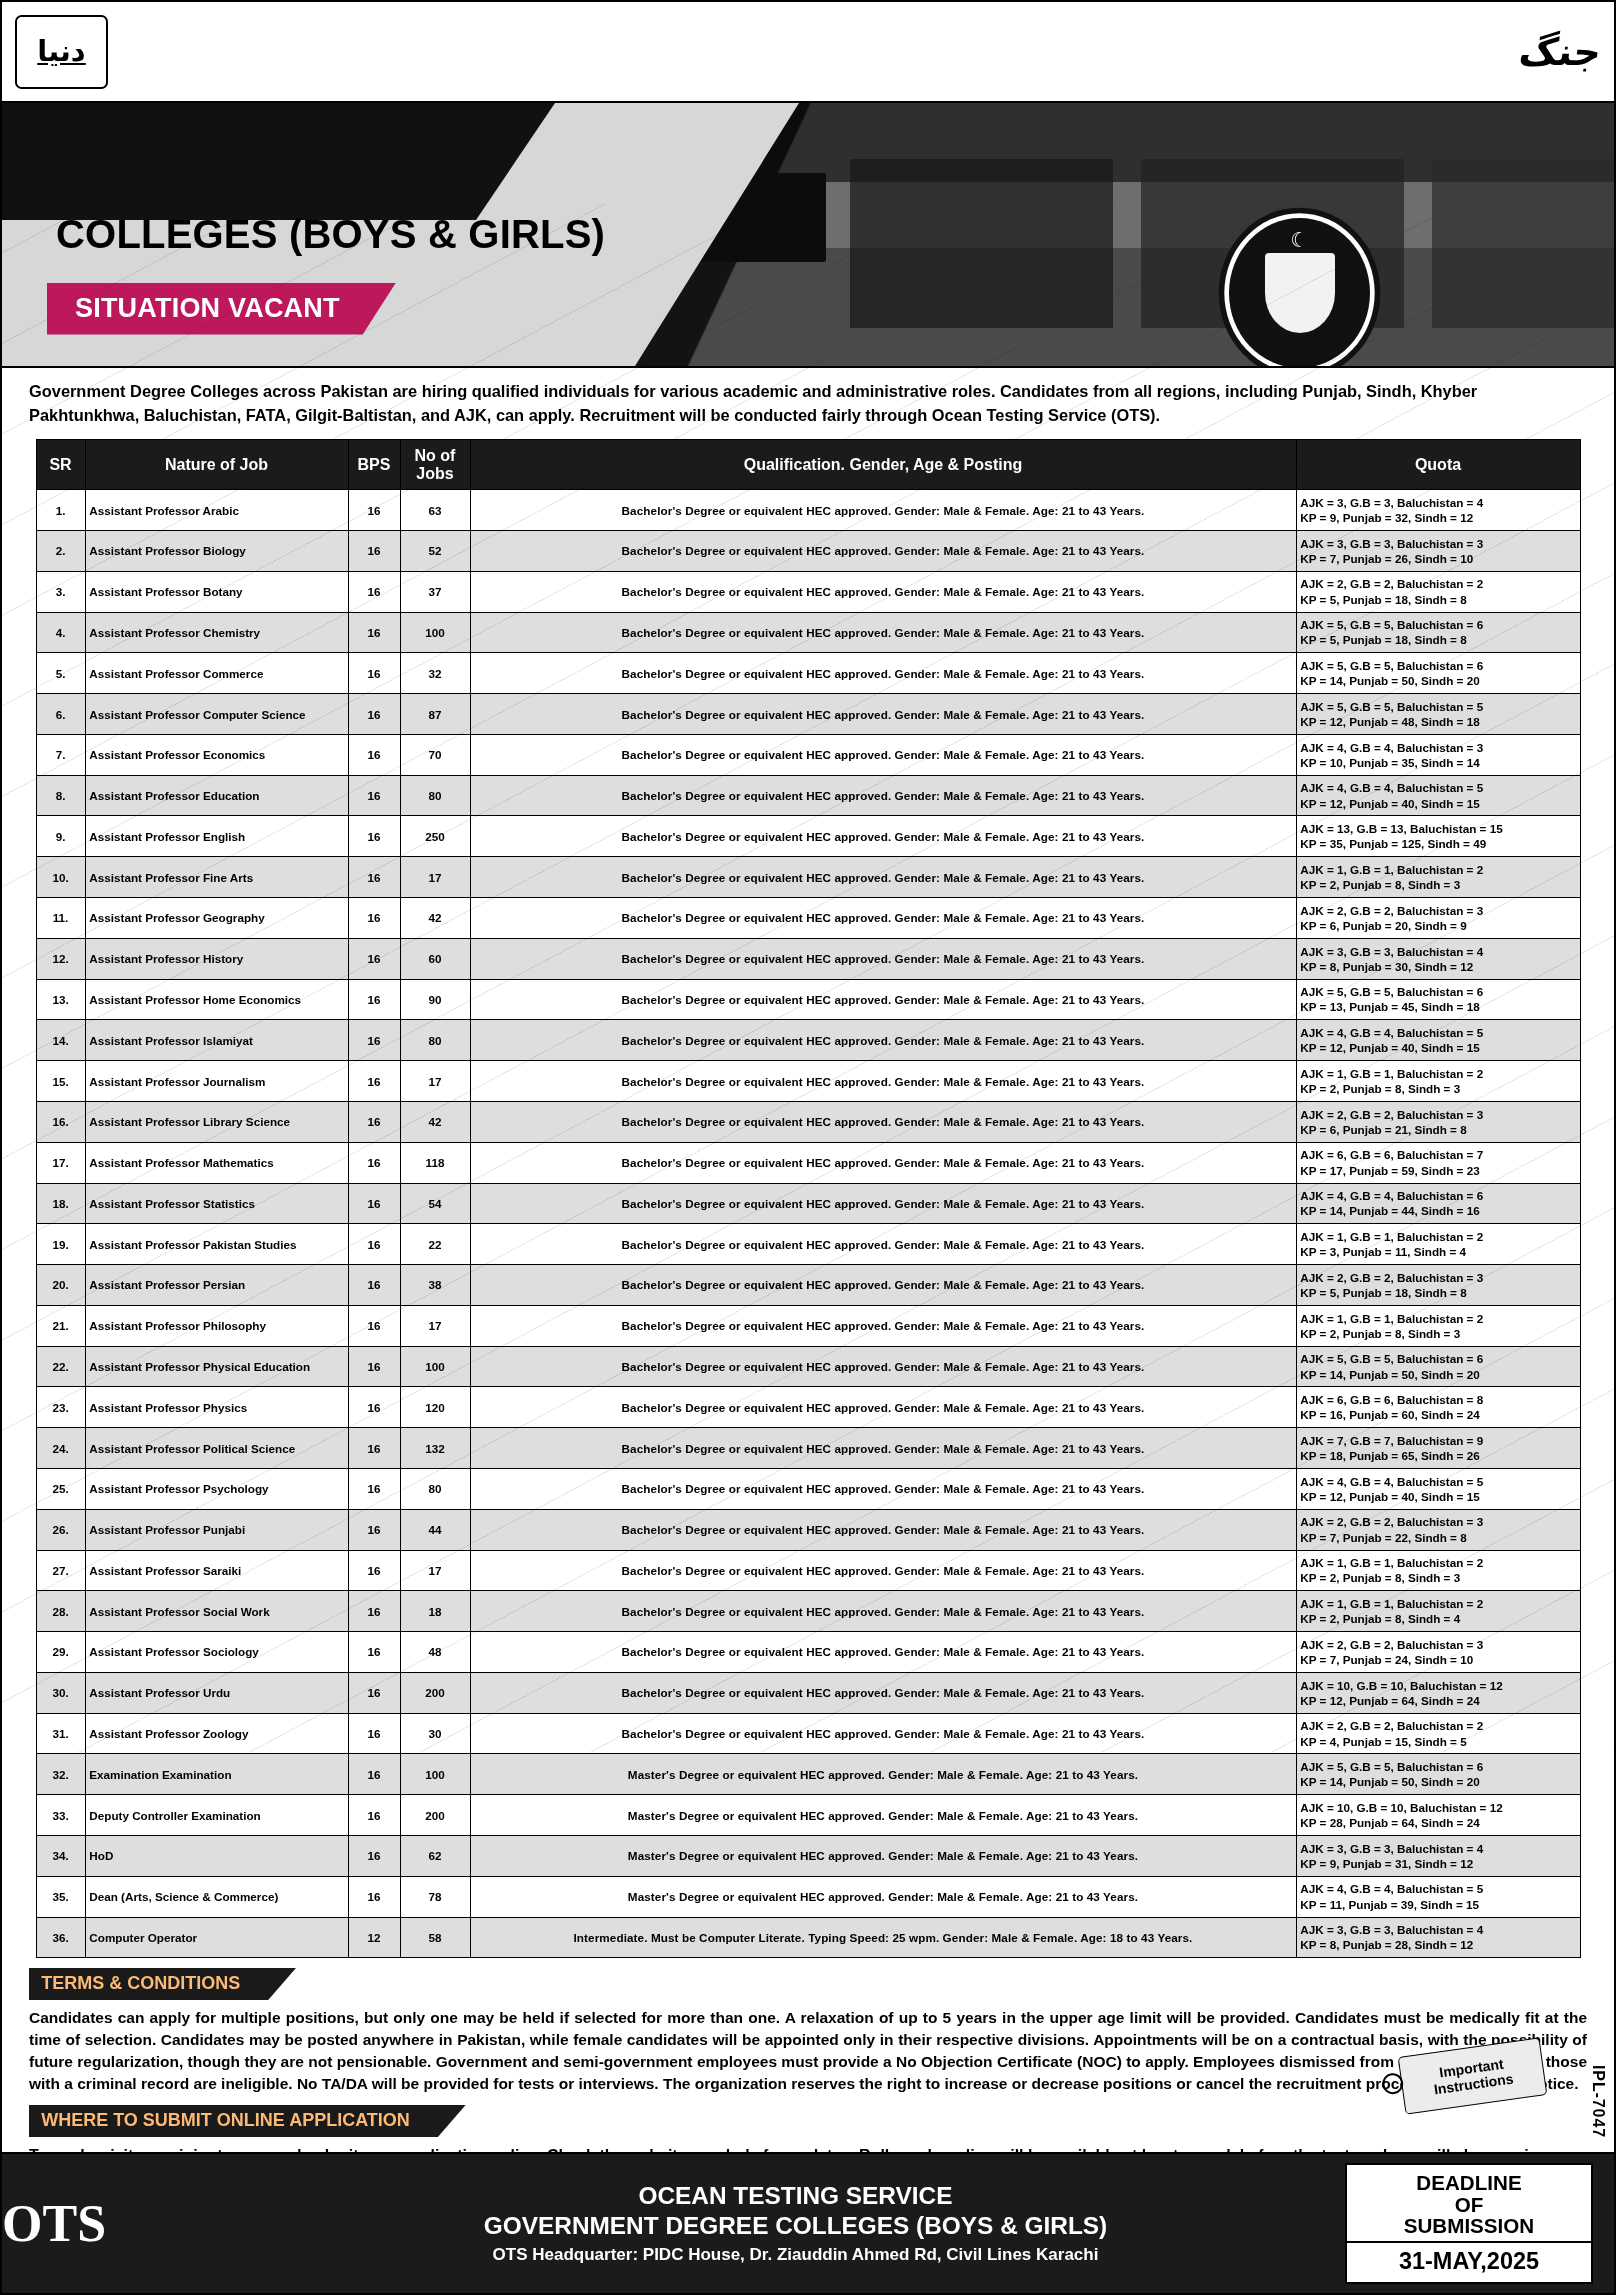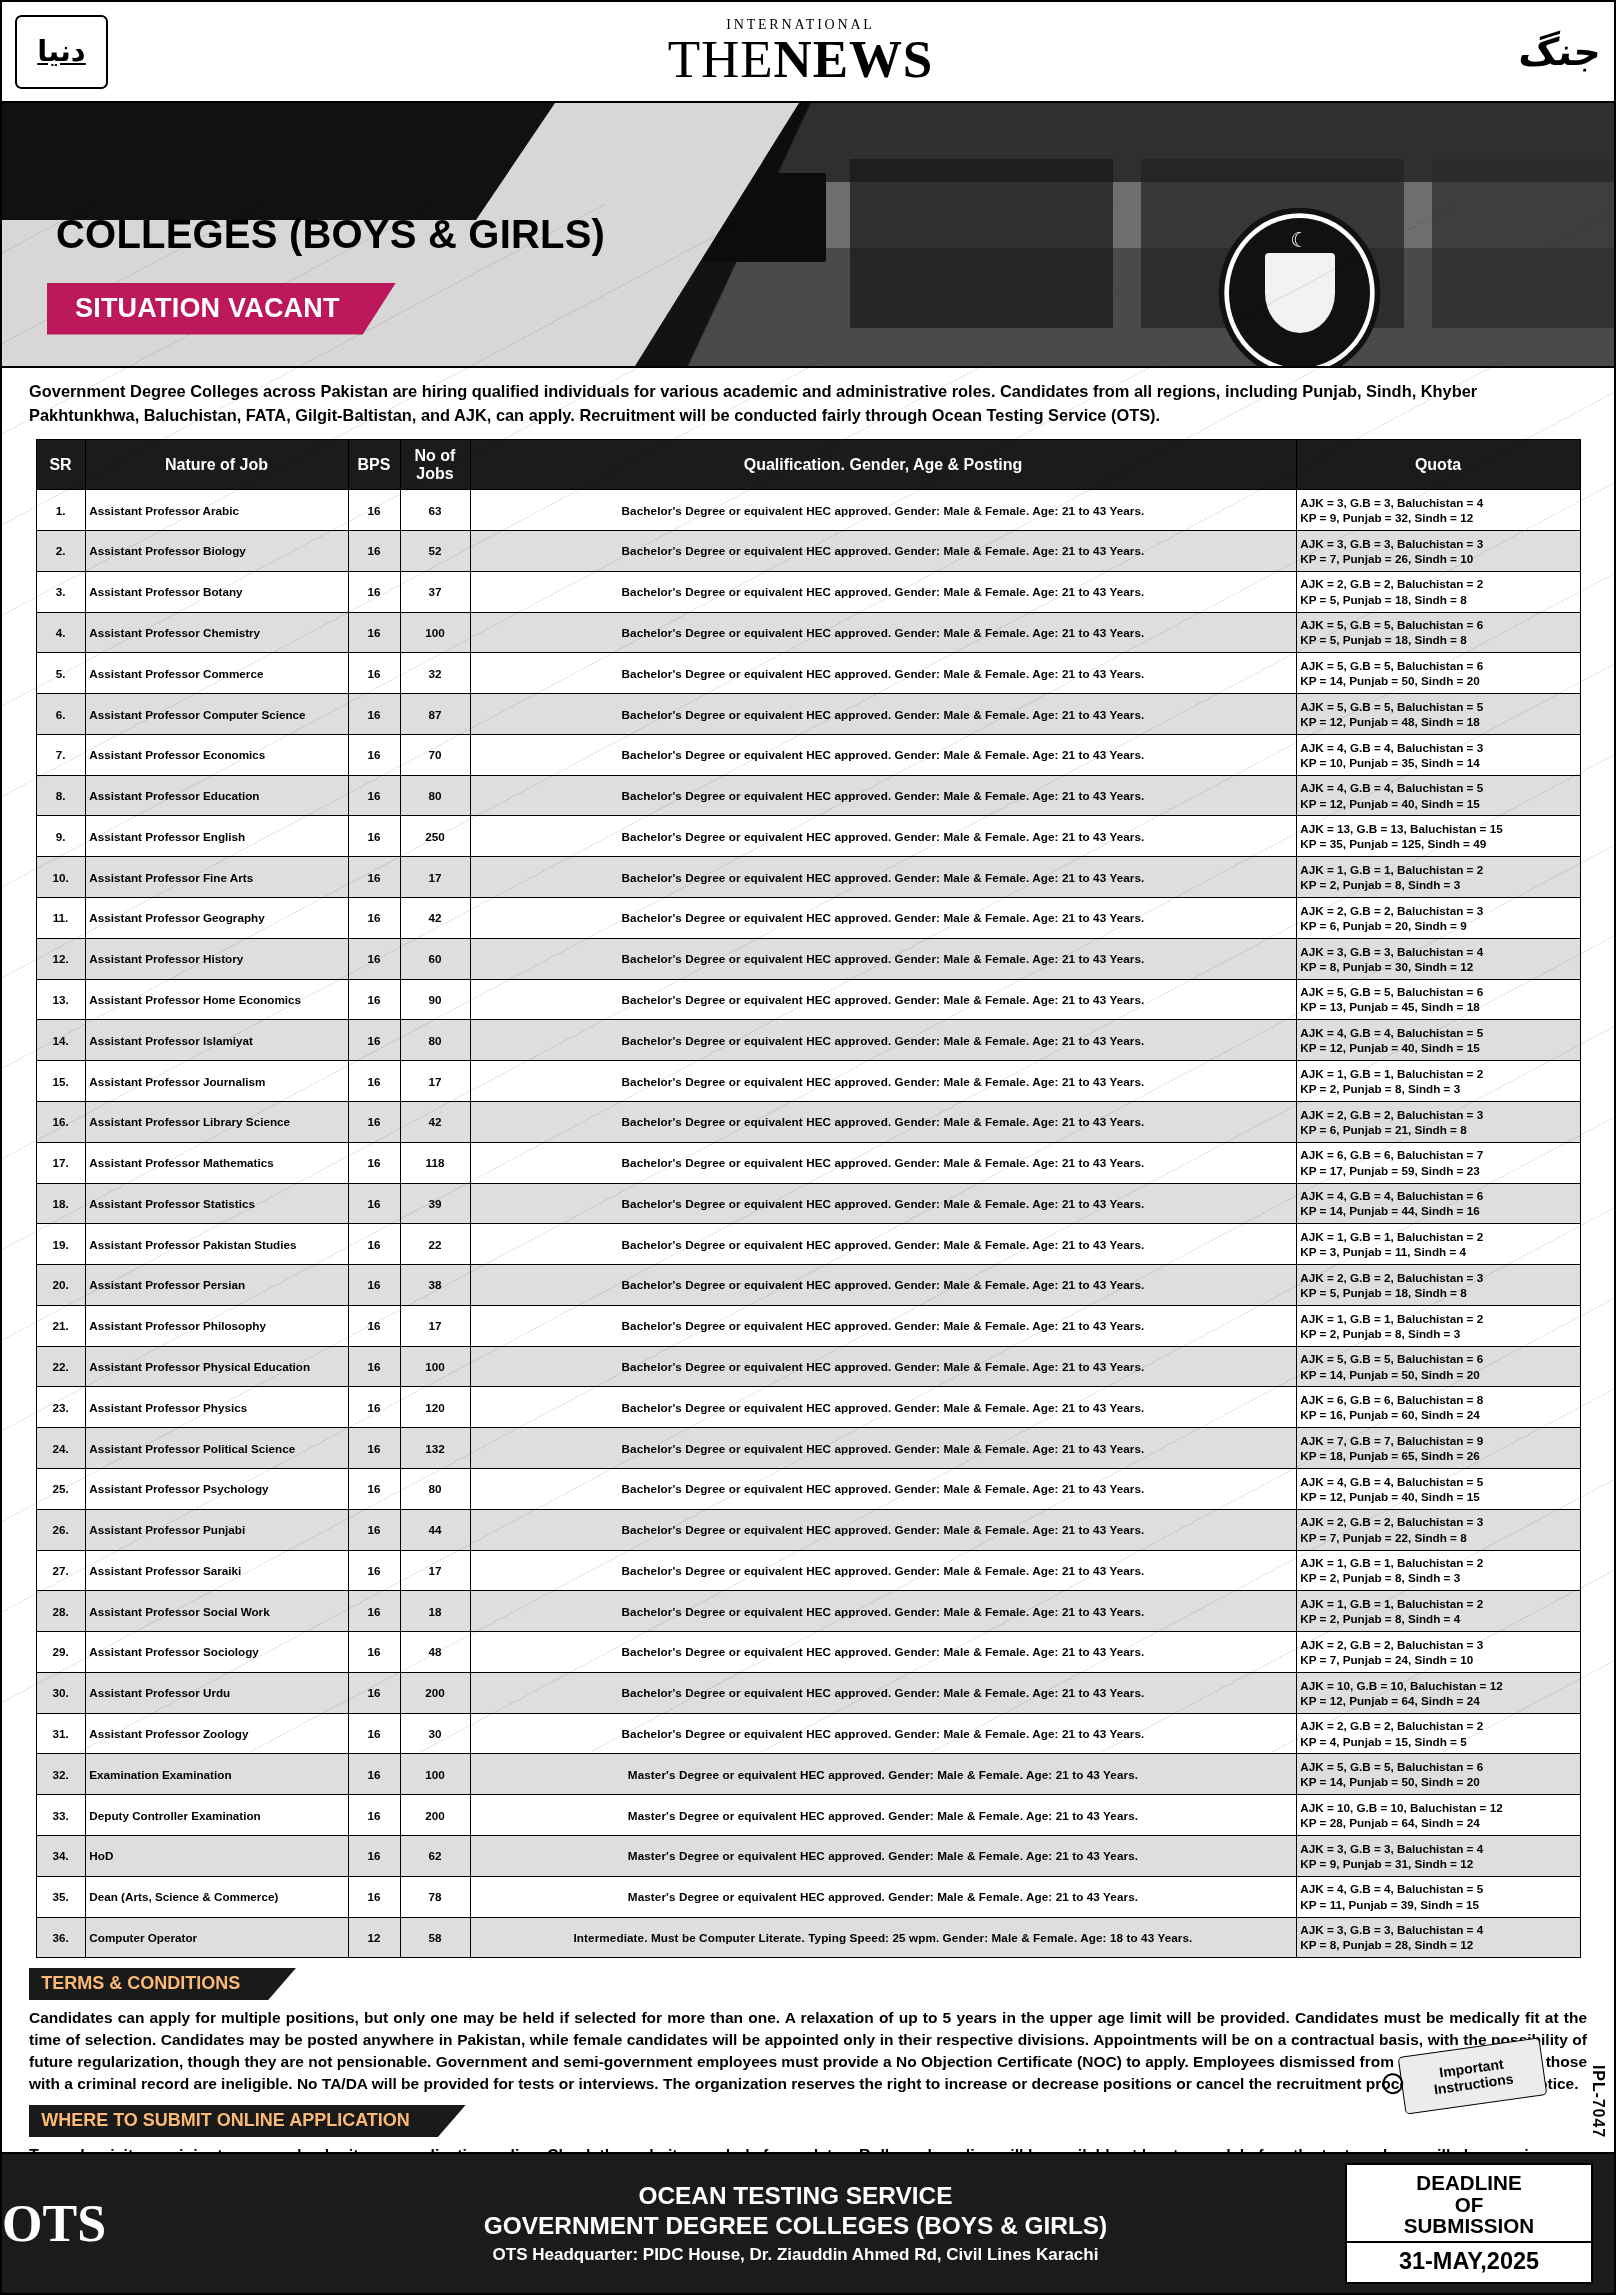--- a/index.html
+++ b/index.html
@@ -92,26 +92,20 @@
 </head>
 <body>
 
 <div class="page">
  <div class="sheet">
 
   <div class="masthead">
     <div class="dunya">
       <span class="ur">دنیا</span>
     </div>
-    <div class="news-wrap">
-      <div class="news-small">INTERNATIONAL</div>
-      <div class="news-big">
-        <span class="thin">THE</span><span>NEWS</span>
-      </div>
-    </div>
     <div class="jang">جنگ</div>
   </div>
 
   <div class="hero">
     <div class="hero-photo">
       <div class="flag-star">☪</div>
     </div>
     <div class="hero-mask"></div>
     <div class="hero-dark"></div>
     <div class="seal">
@@ -336,21 +330,21 @@
             <td class="qual">Bachelor's Degree or equivalent HEC approved. Gender: Male &amp; Female. Age: 21 to 43 Years.</td>
             <td class="quota">
               <div>AJK = 6, G.B = 6, Baluchistan = 7</div>
               <div>KP = 17, Punjab = 59, Sindh = 23</div>
             </td>
           </tr>
           <tr class="shade">
             <td class="sr">18.</td>
             <td class="job">Assistant Professor Statistics</td>
             <td class="bps">16</td>
-            <td class="no">39</td>
+            <td class="no">54</td>
             <td class="qual">Bachelor's Degree or equivalent HEC approved. Gender: Male &amp; Female. Age: 21 to 43 Years.</td>
             <td class="quota">
               <div>AJK = 4, G.B = 4, Baluchistan = 6</div>
               <div>KP = 14, Punjab = 44, Sindh = 16</div>
             </td>
           </tr>
           <tr>
             <td class="sr">19.</td>
             <td class="job">Assistant Professor Pakistan Studies</td>
             <td class="bps">16</td>

